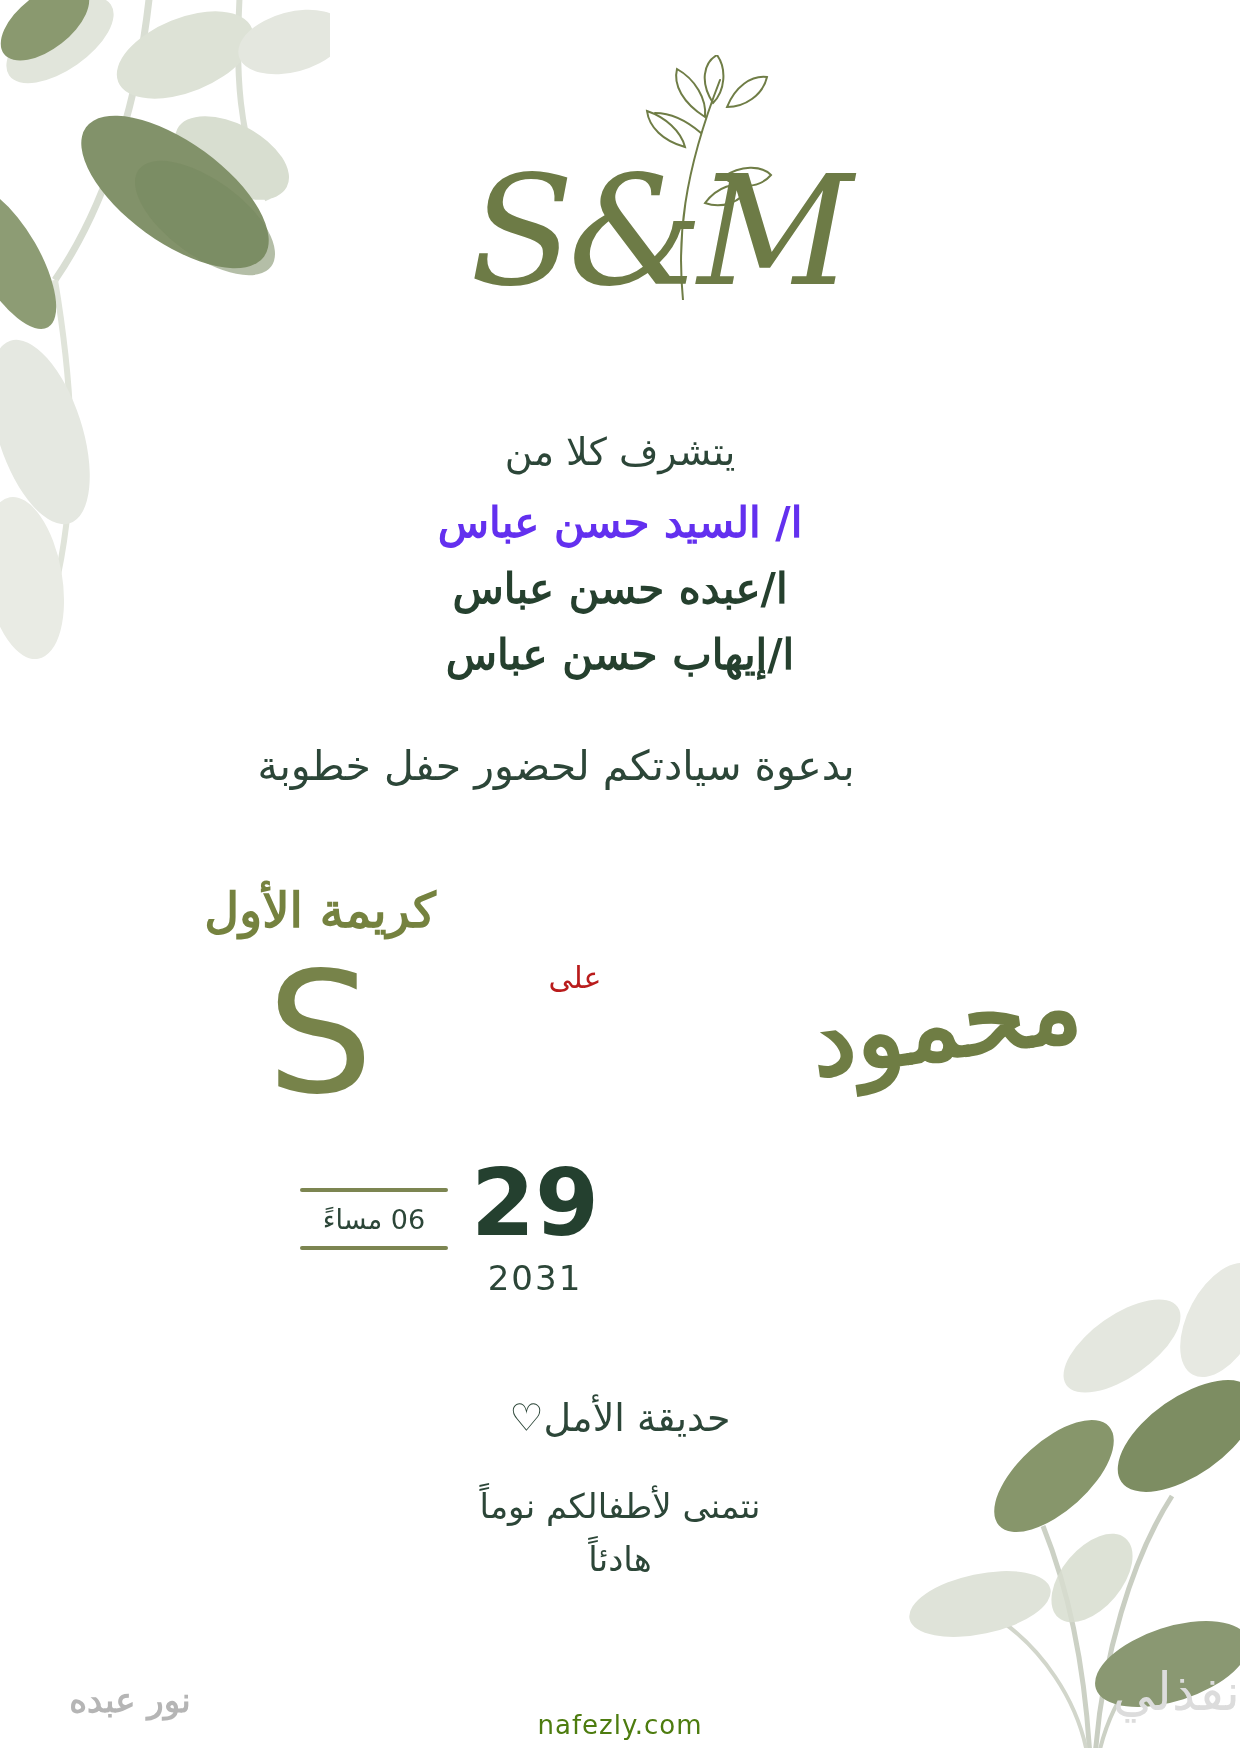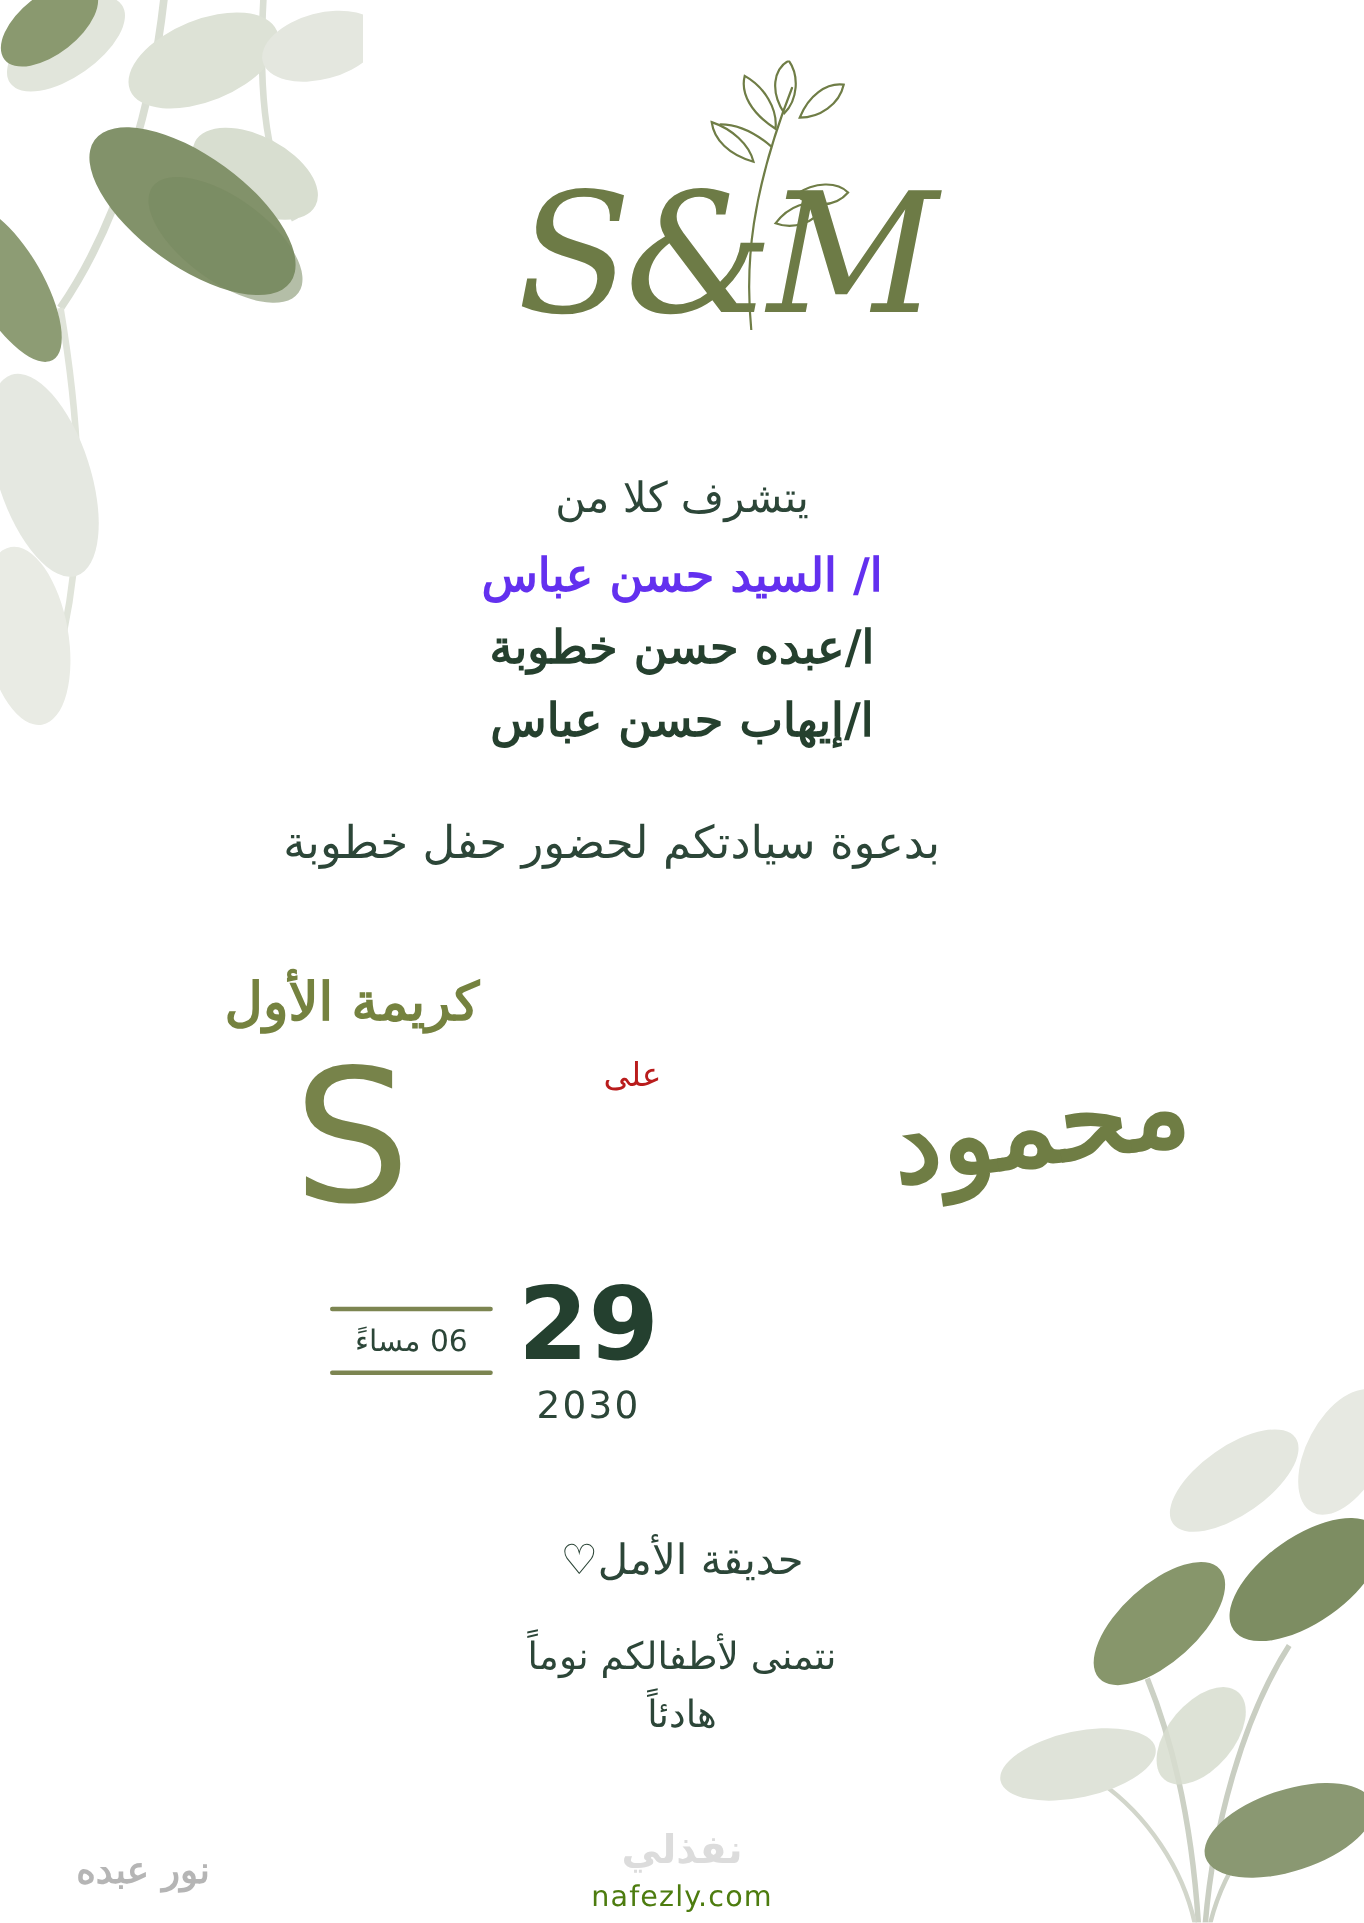--- a/index.html
+++ b/index.html
@@ -66,21 +66,21 @@
     font-size:34px;color:#2c4638;letter-spacing:2px;}
 
   .venue{top:1396px;font-size:38px;color:#2c4638;}
   .wishes{top:1480px;font-size:34px;line-height:1.55;color:#2c4638;}
 
   .designer-mark{
     left:20px;top:1680px;width:220px;text-align:center;
     font-family:"DejaVu Serif", serif;font-weight:bold;
     font-size:34px;color:#b5b5b5;
   }
-  .brand-mark{top:1662px;font-weight:bold;font-size:36px;color:#dcdcdc;}
+  .brand-mark{top:1662px;font-weight:normal;font-size:52px;color:#dcdcdc;text-align:right;}
   .brand-url{top:1710px;font-size:26px;color:#4d7c0f;letter-spacing:1px;}
 </style>
 </head>
 <body>
 
 <div class="page">
 
   <svg class="abs deco-tl" width="330" height="660" viewBox="0 0 330 660" aria-hidden="true">
     <path d="M150,-10 C140,90 110,200 55,280 C60,380 75,470 60,570" stroke="#dcе0d5" stroke-width="0" fill="none"></path>
     <path d="M150,-10 C140,90 110,200 55,280" stroke="#d9ded3" stroke-width="7" fill="none"></path>
@@ -123,38 +123,38 @@
       <path d="M168,122 C186,110 206,110 216,120 C204,134 182,134 168,122 Z"></path>
       <path d="M150,148 C162,132 180,126 194,132 C186,148 166,154 150,148 Z"></path>
     </g>
   </svg>
 
   <div class="abs monogram">S&amp;M</div>
 
   <div class="abs ctr intro" dir="rtl">يتشرف كلا من</div>
 
   <div class="abs ctr host host1" dir="rtl">ا/ السيد حسن عباس</div>
-  <div class="abs ctr host host2" dir="rtl">ا/عبده حسن خطوبة</div>
+  <div class="abs ctr host host2" dir="rtl">ا/عبده حسن عباس</div>
   <div class="abs ctr host host3" dir="rtl">ا/إيهاب حسن عباس</div>
 
   <div class="abs invite-line" dir="rtl">بدعوة سيادتكم لحضور حفل خطوبة</div>
 
   <div class="abs bride-title" dir="rtl">كريمة الأول</div>
   <div class="abs preposition" dir="rtl">على</div>
   <div class="abs bride-initial">S</div>
   <div class="abs groom-name" dir="rtl">محمود</div>
 
   <div class="abs date-col time-col">
     <div class="date-line"></div>
     <div class="lbl time-lbl" dir="rtl">06 مساءً</div>
     <div class="date-line"></div>
   </div>
 
   <div class="abs day-number">29</div>
-  <div class="abs year">2030</div>
+  <div class="abs year">2031</div>
 
 
   <div class="abs ctr venue" dir="rtl">حديقة الأمل♡</div>
 
   <div class="abs ctr wishes" dir="rtl">
     <div>نتمنى لأطفالكم نوماً</div>
     <div>هادئاً</div>
   </div>
 
   <div class="abs designer-mark" dir="rtl">نور عبده</div>

